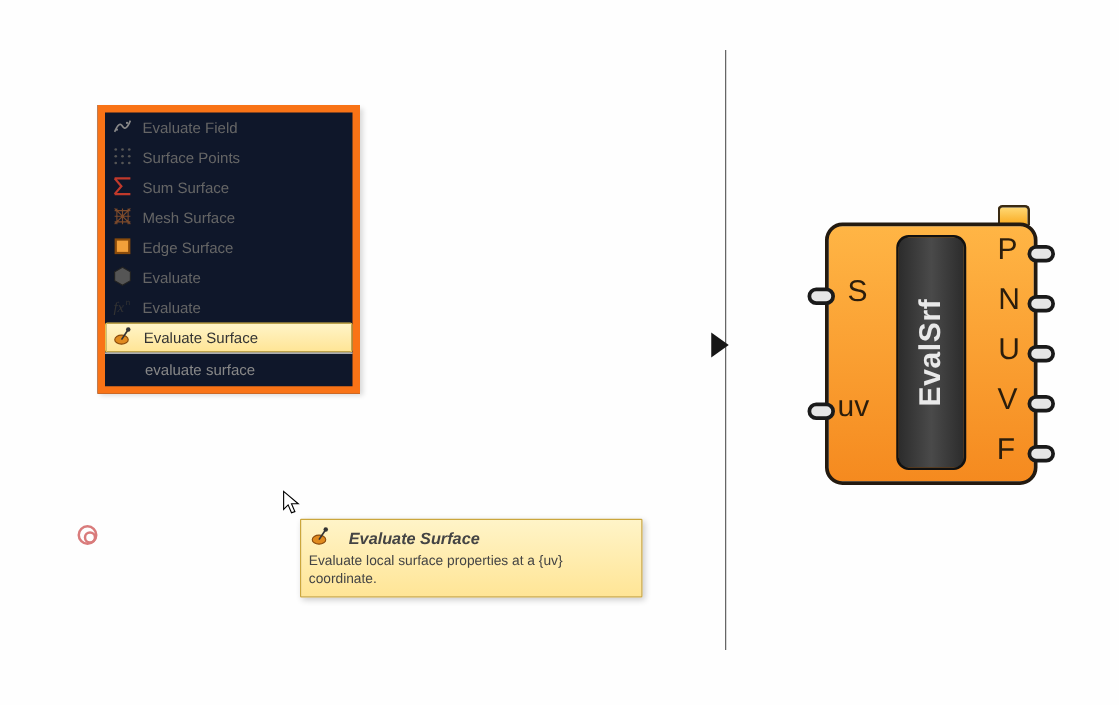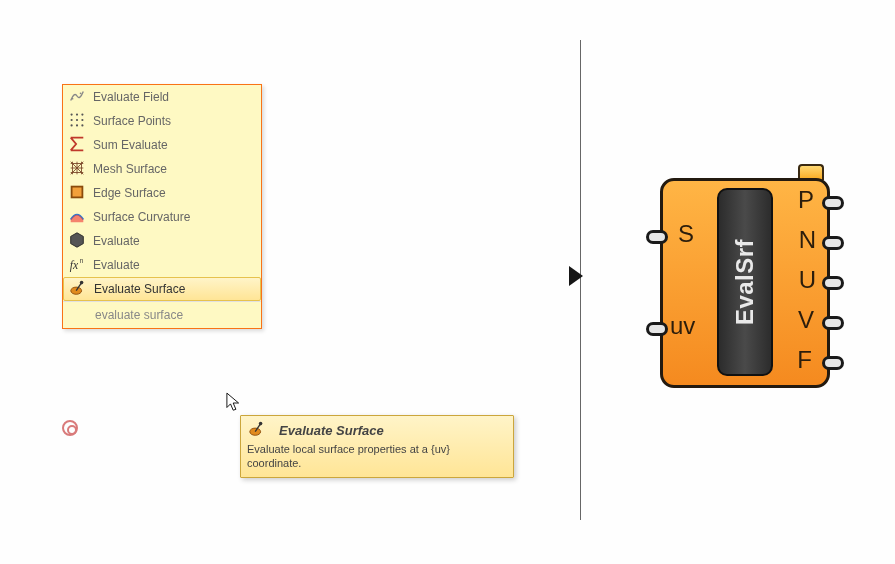--- a/index.html
+++ b/index.html
@@ -11,25 +11,25 @@
     font-family: "Segoe UI", Tahoma, sans-serif;
     font-size: 12px;
     color: #666;
     overflow: hidden;
     position: relative;
   }
 
   
   .menu {
     position: absolute;
-    left: 62px;
+    left: 78px;
     top: 84px;
     width: 198px;
-    background: #fef9c3;
-    border: 1px solid #f97316;
+    background: #0f172a;
+    border: 6px solid #f97316;
     box-shadow: 2px 2px 4px rgba(0,0,0,.15);
   }
   .menu-row {
     display: flex;
     align-items: center;
     height: 24px;
     padding: 0 4px 0 4px;
     box-sizing: border-box;
     cursor: default;
   }
@@ -251,21 +251,21 @@
     <span class="menu-label">Surface Points</span>
   </div>
 
 
   <div class="menu-row">
     <span class="menu-icon">
       <svg viewBox="0 0 20 20" width="18" height="18">
           <path d="M3 3 L9 10 L3 17 M3 3 H17 M3 17 H17" stroke="#c0392b" stroke-width="2" fill="none"></path>
         </svg>
     </span>
-    <span class="menu-label">Sum Evaluate</span>
+    <span class="menu-label">Sum Surface</span>
   </div>
 
   <div class="menu-row">
     <span class="menu-icon">
       <svg viewBox="0 0 20 20" width="18" height="18">
           <path d="M3 5 L17 5 M3 10 L17 10 M3 15 L17 15 M5 3 L5 17 M10 3 L10 17 M15 3 L15 17 M3 3 L17 17 M17 3 L3 17" stroke="#7d4a2b" stroke-width="1" fill="none"></path>
         </svg>
     </span>
     <span class="menu-label">Mesh Surface</span>
   </div>
@@ -273,29 +273,20 @@
   <div class="menu-row">
     <span class="menu-icon">
       <svg viewBox="0 0 20 20" width="18" height="18">
           <rect x="4" y="4" width="12" height="12" fill="#f2a03a" stroke="#8a4b0b" stroke-width="2"></rect>
         </svg>
     </span>
     <span class="menu-label">Edge Surface</span>
   </div>
 
 
-  <div class="menu-row">
-    <span class="menu-icon">
-      <svg viewBox="0 0 20 20" width="18" height="18">
-          <path d="M3 14 Q10 3 17 14" fill="none" stroke="#2d7dd2" stroke-width="2"></path>
-          <path d="M3 14 Q10 3 17 14 L17 17 L3 17 Z" fill="#e33" opacity=".6"></path>
-        </svg>
-    </span>
-    <span class="menu-label">Surface Curvature</span>
-  </div>
 
   <div class="menu-row">
     <span class="menu-icon">
       <svg viewBox="0 0 20 20" width="18" height="18">
           <path d="M10 2 L17 6 L17 14 L10 18 L3 14 L3 6 Z" fill="#555" stroke="#222"></path>
         </svg>
     </span>
     <span class="menu-label">Evaluate</span>
   </div>
 

